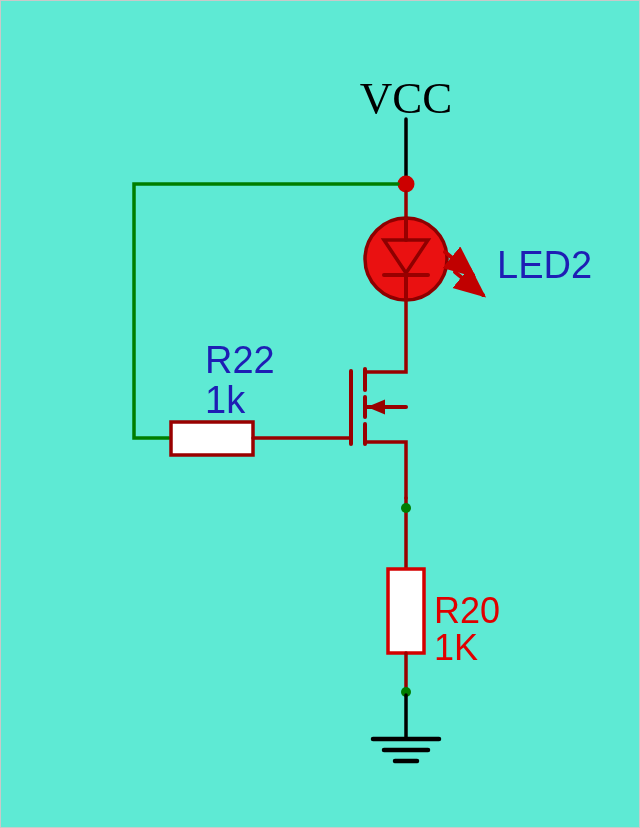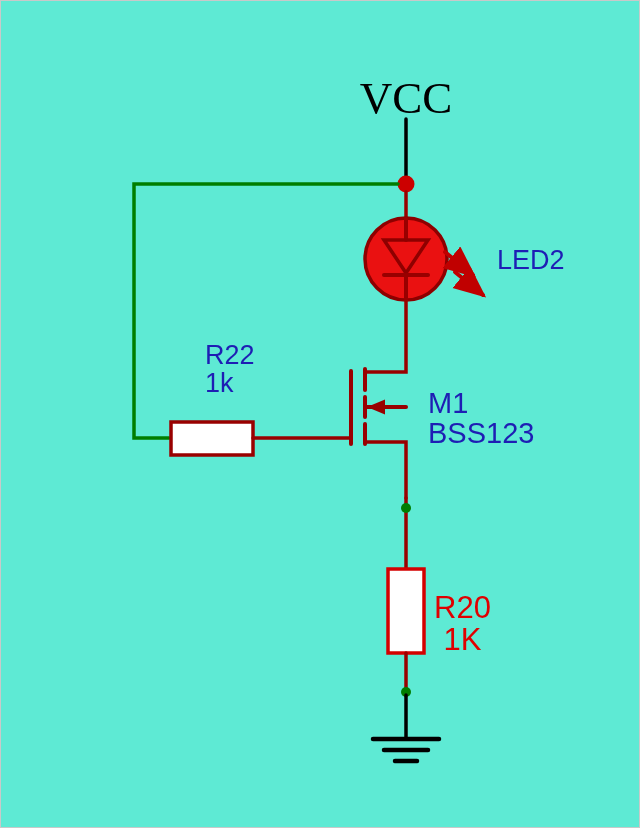--- a/index.html
+++ b/index.html
@@ -20,22 +20,22 @@
   .wire-green{stroke:#007d00;stroke-width:3.5;fill:none;stroke-linecap:round;}
   .sym-red{stroke:#990000;stroke-width:4;fill:none;stroke-linecap:round;}
   .box-darkred{stroke:#990000;stroke-width:3.5;fill:#ffffff;}
   .box-brightred{stroke:#d40000;stroke-width:3.5;fill:#ffffff;}
   .gnd-line{stroke:#000000;stroke-width:4.5;stroke-linecap:round;}
   .arrow-red{stroke:#c00000;stroke-width:4;fill:none;stroke-linecap:round;}
 
   
   .lbl{position:absolute;white-space:nowrap;line-height:1.04;}
   .lbl-serif{font-family:"Liberation Serif",serif;color:#000000;font-size:45px;transform:translateX(-50%);}
-  .lbl-blue{color:#1e1eb4;font-size:27px;font-weight:400;}
-  .lbl-red{color:#e00000;font-size:31px;font-weight:400;text-align:center;}
+  .lbl-blue{color:#1e1eb4;font-size:38px;font-weight:400;}
+  .lbl-red{color:#e00000;font-size:36px;font-weight:400;}
 </style>
 </head>
 <body>
 
 <div class="stage">
 
   <svg class="schematic" width="640" height="828" viewBox="0 0 640 828">
     <defs>
       <marker id="arw" markerWidth="9" markerHeight="8" refX="7" refY="3.5" orient="auto" markerUnits="strokeWidth">
         <path d="M0,0 L8,3.5 L0,7 z" fill="#c00000"></path>
@@ -95,24 +95,20 @@
 
   <div class="lbl lbl-serif" style="left:405px;top:74px;">VCC</div>
 
   <div class="lbl lbl-blue" style="left:496px;top:245px;">LED2</div>
 
   <div class="lbl lbl-blue" style="left:204px;top:340px;">
     <div>R22</div>
     <div>1k</div>
   </div>
 
-  <div class="lbl lbl-blue" style="left:427px;top:387px;font-size:29px;">
-    <div>M1</div>
-    <div>BSS123</div>
-  </div>
 
   <div class="lbl lbl-red" style="left:433px;top:591px;">
     <div>R20</div>
     <div>1K</div>
   </div>
 
 
 </div>
 
 </body></html>

